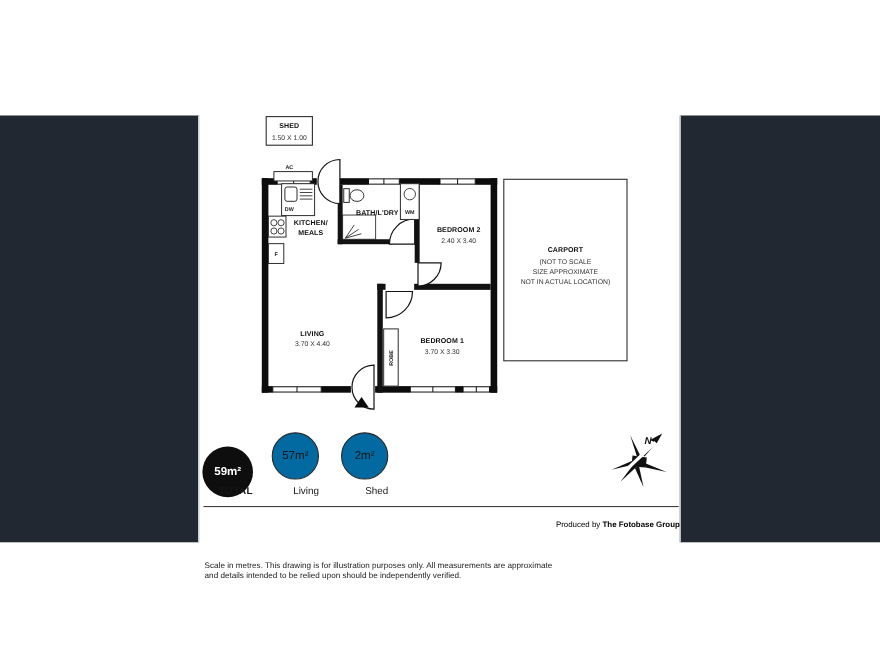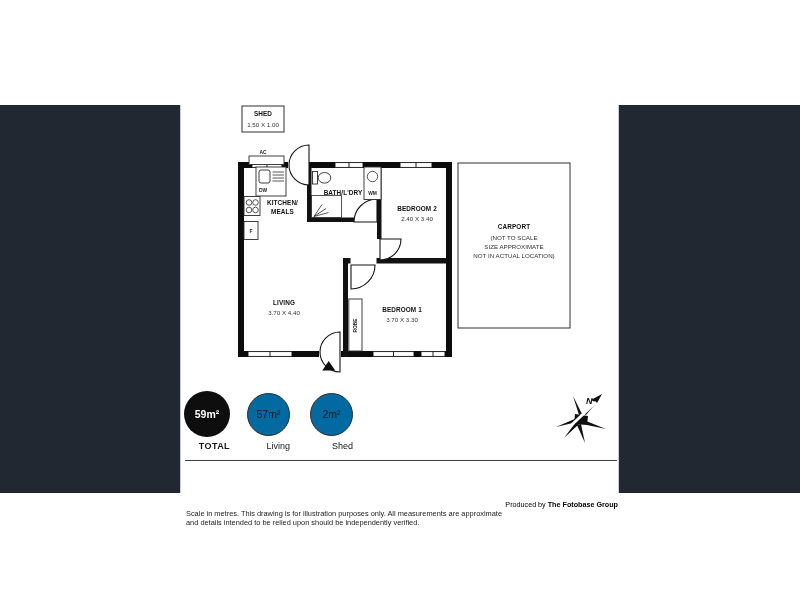--- a/index.html
+++ b/index.html
@@ -28,21 +28,21 @@
   .fx{font:700 4.9px "Liberation Sans",sans-serif;fill:#222222;text-anchor:middle;}
 
   .badge{position:absolute;border-radius:50%;display:flex;align-items:center;justify-content:center;
          font-size:10.5px;color:#151515;background:#0369a1;border:1.3px solid #2b2b2b;box-sizing:border-box;}
   .badge.filled{background:#0e0e0e;color:#ffffff;border:none;font-weight:bold;}
   .badge-label{position:absolute;text-align:right;font-size:9px;color:#161616;}
   .badge-label.bold{font-weight:bold;letter-spacing:.4px;}
 
   #separator{position:absolute;left:185px;top:460px;width:432px;height:1px;background:#3e3e3e;}
   #disclaimer{position:absolute;left:186px;top:469px;width:322px;font-size:7.4px;line-height:9px;color:#1b1b1b;margin-top:40px;}
-  #produced{position:absolute;left:420px;top:500px;width:198px;text-align:right;font-size:7.2px;color:#000;}
+  #produced{position:absolute;left:420px;top:472px;width:198px;text-align:right;font-size:7.2px;color:#000;}
   #produced .bold{font-weight:bold;}
   #logo{position:absolute;left:553px;top:391px;}
 </style>
 </head>
 <body>
 
 <div class="panel" id="panel-left"></div>
 <div class="panel" id="panel-right"></div>
 
 <svg id="plan-svg" width="800" height="600" viewBox="0 0 800 600">
@@ -157,21 +157,21 @@
     <text class="rn" x="343" y="195">BATH/L'DRY</text>
     <text class="rn" x="417" y="210.5">BEDROOM 2</text>
     <text class="rd" x="417" y="221">2.40 X 3.40</text>
     <text class="rn" x="284" y="305">LIVING</text>
     <text class="rd" x="284" y="314.5">3.70 X 4.40</text>
     <text class="rn" x="402" y="311.5">BEDROOM 1</text>
     <text class="rd" x="402" y="322">3.70 X 3.30</text>
   </g>
 </svg>
 
-<div class="badge filled" style="left:184px;top:391px;width:46px;height:46px;justify-content:center;">
+<div class="badge filled" style="left:184px;top:406px;width:46px;height:46px;justify-content:center;">
   <span>59m²</span>
 </div>
 <div class="badge-label bold" style="left:184px;top:441px;width:46px;">TOTAL</div>
 
 <div class="badge" style="left:247px;top:392.5px;width:43px;height:43px;">
   <span>57m²</span>
 </div>
 <div class="badge-label" style="left:247px;top:441px;width:43px;">Living</div>
 
 <div class="badge" style="left:310px;top:392.5px;width:43px;height:43px;">

